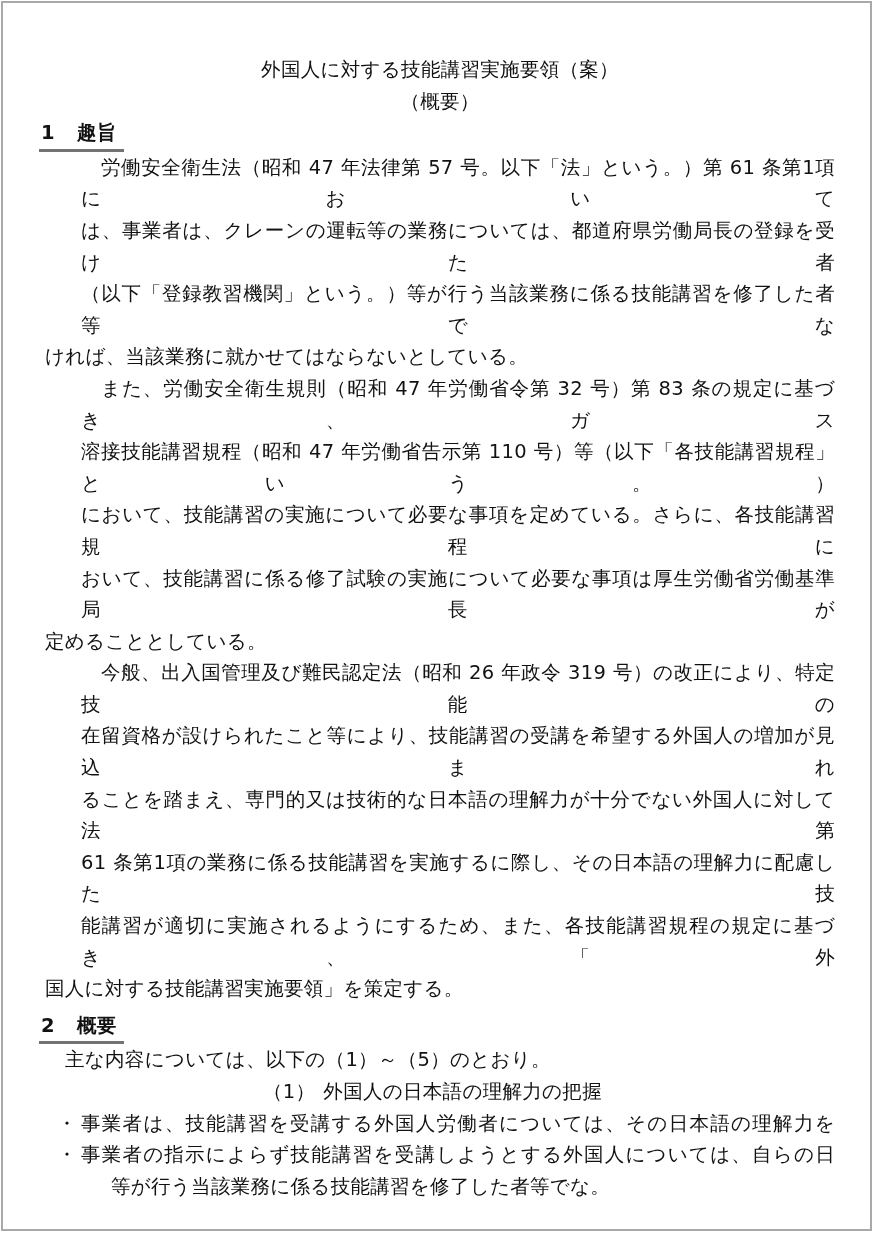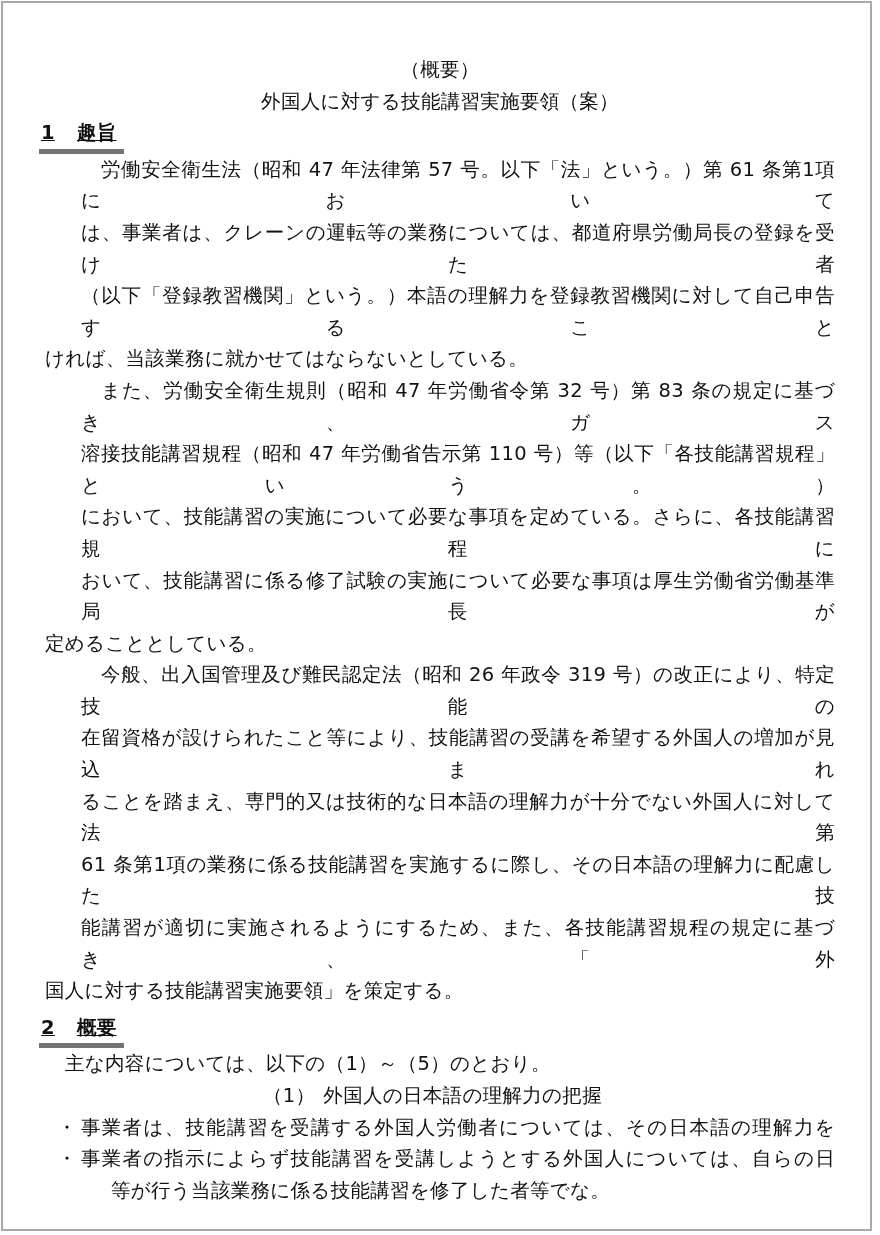--- a/index.html
+++ b/index.html
@@ -38,23 +38,22 @@
   }
   .line { min-height: 31.6px; }
   .center { text-align: center; }
 
   .heading {
     font-weight: bold;
     margin-left: -6px;
   }
   .heading .hwrap {
     display: inline-block;
-    border-bottom: 5px solid #737373;
+    border-bottom: 3px solid #737373;
     padding: 0 8px 0 2px;
-    text-decoration: underline;
   }
   .heading .hgap { display: inline-block; width: 22px; }
   .heading.sec-gap { margin-top: 5px; }
 
   .indent1 { text-indent: 20px; }
 
   .item { margin-left: -15px; text-align: center; }
   .item .item-label { margin-right: 8px; }
 
   .bfirst {
@@ -73,27 +72,27 @@
     text-align-last: justify;
     margin-left: 36px;
   }
 </style>
 </head>
 <body>
 
 <div class="page-frame"></div>
 
 <div class="page">
+  <div class="line center">外国人に対する技能講習実施要領（案）</div>
   <div class="line center">（概要）</div>
-  <div class="line center">外国人に対する技能講習実施要領（案）</div>
   <div id="sections">
       <div class="line heading"><span class="hwrap"><span class="hnum">1</span><span class="hgap"></span><span class="hlabel">趣旨</span></span></div>
       <div class="line para indent1 fill">労働安全衛生法（昭和 47 年法律第 57 号。以下「法」という。）第 61 条第1項において</div>
       <div class="line para fill">は、事業者は、クレーンの運転等の業務については、都道府県労働局長の登録を受けた者</div>
-      <div class="line para fill">（以下「登録教習機関」という。）本語の理解力を登録教習機関に対して自己申告すること</div>
+      <div class="line para fill">（以下「登録教習機関」という。）等が行う当該業務に係る技能講習を修了した者等でな</div>
       <div class="line para">ければ、当該業務に就かせてはならないとしている。</div>
       <div class="line para indent1 fill">また、労働安全衛生規則（昭和 47 年労働省令第 32 号）第 83 条の規定に基づき、ガス</div>
       <div class="line para fill">溶接技能講習規程（昭和 47 年労働省告示第 110 号）等（以下「各技能講習規程」という。）</div>
       <div class="line para fill">において、技能講習の実施について必要な事項を定めている。さらに、各技能講習規程に</div>
       <div class="line para fill">おいて、技能講習に係る修了試験の実施について必要な事項は厚生労働省労働基準局長が</div>
       <div class="line para">定めることとしている。</div>
       <div class="line para indent1 fill">今般、出入国管理及び難民認定法（昭和 26 年政令 319 号）の改正により、特定技能の</div>
       <div class="line para fill">在留資格が設けられたこと等により、技能講習の受講を希望する外国人の増加が見込まれ</div>
       <div class="line para fill">ることを踏まえ、専門的又は技術的な日本語の理解力が十分でない外国人に対して法第</div>
       <div class="line para fill">61 条第1項の業務に係る技能講習を実施するに際し、その日本語の理解力に配慮した技</div>

